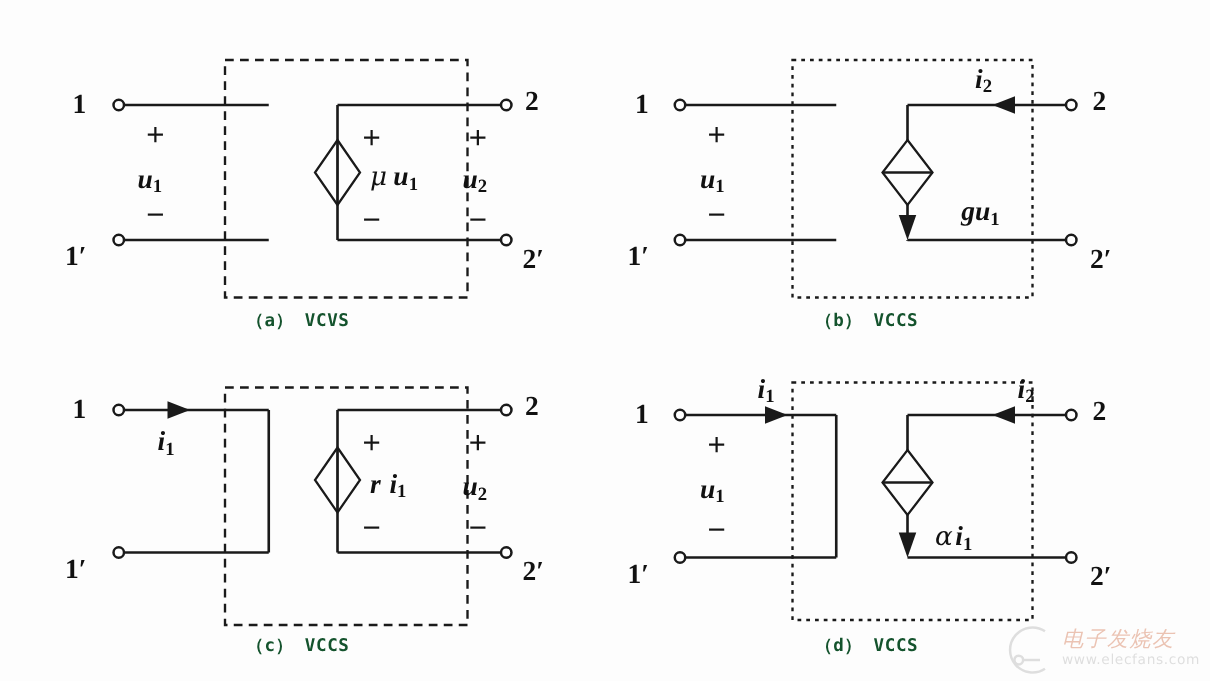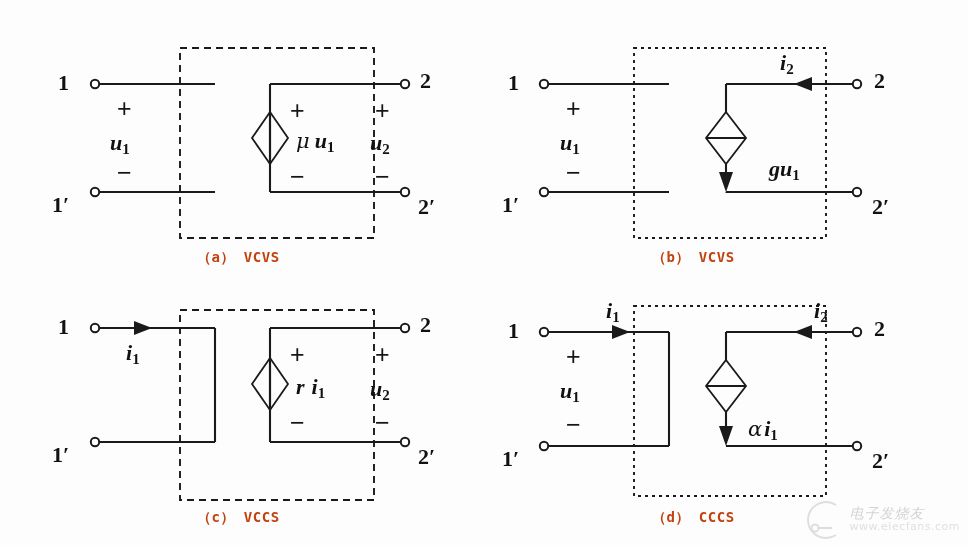--- a/index.html
+++ b/index.html
@@ -62,43 +62,43 @@
   .gk {
     font-family: "DejaVu Serif", serif;
     font-style: italic;
     font-size: 21px;
     font-weight: normal;
   }
   .caption {
     font-family: "DejaVu Sans Mono", monospace;
     font-size: 14px;
     font-weight: bold;
-    color: #c2410c;
+    color: #14532d;
     letter-spacing: 0.5px;
   }
   
   #watermark {
     position: absolute;
     right: 8px;
     bottom: 4px;
     opacity: 0.30;
     display: flex;
     align-items: center;
     gap: 4px;
     pointer-events: none;
   }
   #watermark .wm-text {
     display: flex;
     flex-direction: column;
     line-height: 1.05;
   }
   #watermark .wm-cn {
     font-family: "DejaVu Sans", sans-serif;
-    font-size: 14px;
-    color: #737373;
+    font-size: 17px;
+    color: #c2410c;
     font-style: italic;
     letter-spacing: 1px;
   }
   #watermark .wm-url {
     font-family: "DejaVu Sans", sans-serif;
     font-size: 11px;
     color: #9a9a9a;
     letter-spacing: 0.5px;
   }
 </style>
@@ -189,21 +189,21 @@
     <div class="lab term-prime" style="left:388px; top:176px;">2′</div>
 
     <div class="lab sign" style="left:82px; top:76px;">+</div>
     <div class="lab sign" style="left:82px; top:140px;">−</div>
     <div class="lab var" style="left:76px; top:112px;"><span>u</span><span class="sub">1</span></div>
 
     <div class="lab var" style="left:296px; top:32px;"><span>i</span><span class="sub">2</span></div>
 
     <div class="lab" style="left:265px; top:138px;margin-left:20px;"><span class="var">g</span><span class="var">u</span><span class="var"><span class="sub">1</span></span></div>
 
-    <div class="lab caption" style="left:168px; top:230px;">（b） VCVS</div>
+    <div class="lab caption" style="left:168px; top:230px;">（b） VCCS</div>
   </div>
 
   <div class="panel" style="left:0px; top:282px; width:484px; height:263px;">
     <svg width="484" height="263" viewBox="0 0 484 263">
       <g stroke="#1a1a1a" fill="none" stroke-width="2.1">
         <rect x="180" y="28" width="194" height="190" stroke-dasharray="7,5" stroke-width="1.9"></rect>
 
         <line x1="98" y1="46" x2="215" y2="46"></line>
         <line x1="215" y1="46" x2="215" y2="160"></line>
         <line x1="98" y1="160" x2="215" y2="160"></line>
@@ -279,21 +279,21 @@
 
     <div class="lab var" style="left:122px; top:18px;"><span>i</span><span class="sub">1</span></div>
     <div class="lab var" style="left:330px; top:18px;"><span>i</span><span class="sub">2</span></div>
 
     <div class="lab sign" style="left:82px; top:62px;">+</div>
     <div class="lab sign" style="left:82px; top:130px;">−</div>
     <div class="lab var" style="left:76px; top:98px;"><span>u</span><span class="sub">1</span></div>
 
     <div class="lab" style="left:264px; top:136px;"><span class="gk">α</span><span class="var" style="margin-left:2px;">i</span><span class="var"><span class="sub">1</span></span></div>
 
-    <div class="lab caption" style="left:168px; top:228px;">（d） CCCS</div>
+    <div class="lab caption" style="left:168px; top:228px;">（d） VCCS</div>
   </div>
 
   <div id="watermark">
     <svg width="44" height="44" viewBox="0 0 44 44">
       <path d="M34 8 A18 18 0 1 0 34 38" stroke="#9a9a9a" stroke-width="2" fill="none"></path>
       <circle cx="13" cy="31" r="3.5" stroke="#9a9a9a" stroke-width="2" fill="none"></circle>
       <line x1="16" y1="31" x2="30" y2="31" stroke="#9a9a9a" stroke-width="2"></line>
     </svg>
     <div class="wm-text">
       <span class="wm-cn">电子发烧友</span>

